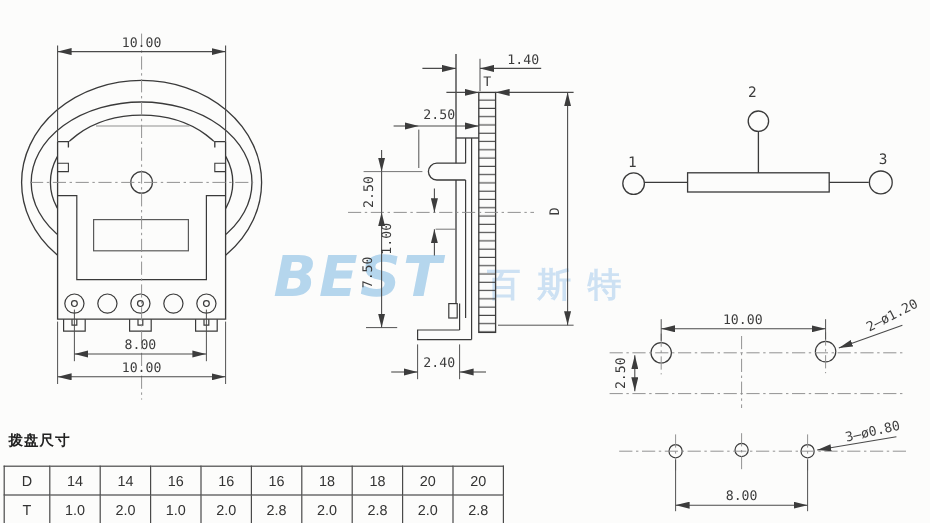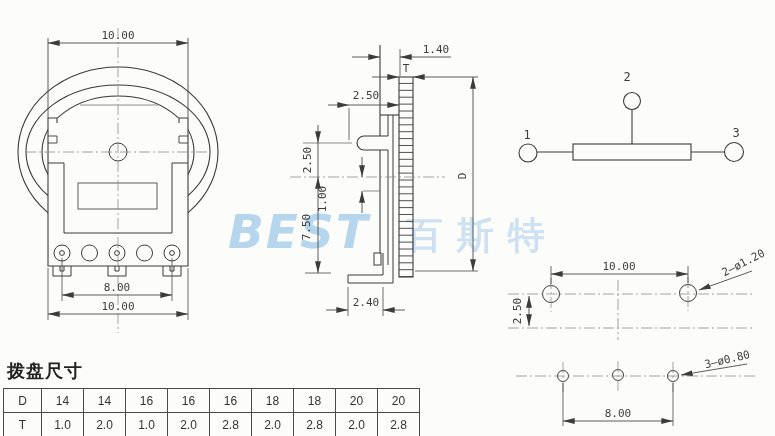--- a/index.html
+++ b/index.html
@@ -6,24 +6,24 @@
   #stage{position:relative;width:775px;height:436px;background:#fcfcfb;overflow:hidden;
          font-family:"DejaVu Sans",sans-serif;}
   svg{position:absolute;left:0;top:0;}
   .dim-text{font-family:"DejaVu Sans Mono",monospace;font-size:11px;fill:#3c3c3c;}
   .pin-text{font-family:"DejaVu Sans Mono",monospace;font-size:12px;fill:#3c3c3c;}
   
   #watermark{position:absolute;left:228px;top:204px;white-space:nowrap;
              pointer-events:none;opacity:.9;}
   #wm-latin{font-family:"DejaVu Sans",sans-serif;font-style:italic;font-weight:800;
             font-size:47px;color:#aed2ec;letter-spacing:2px;}
-  #wm-cjk{font-family:"DejaVu Sans",sans-serif;font-weight:700;font-size:37px;
+  #wm-cjk{font-family:"DejaVu Sans",sans-serif;font-weight:700;font-size:28px;
           color:#c9dff3;margin-left:36px;letter-spacing:14px;}
   
-  #dial-title{position:absolute;left:7px;top:359px;font-size:18px;font-weight:bold;
+  #dial-title{position:absolute;left:7px;top:359px;font-size:12px;font-weight:bold;
               color:#222;letter-spacing:1px;}
   #dial-table{position:absolute;left:3px;top:388px;}
   #dial-table table{border-collapse:collapse;}
   #dial-table td{border:1px solid #4a4a4a;width:41px;height:23px;text-align:center;
                  font-size:12px;color:#333;font-family:"Liberation Sans",sans-serif;padding:0;}
   #dial-table td.hdr{width:37px;}
   #dial-table tr:last-child td{border-bottom:none;}
 </style>
 </head>
 <body>

